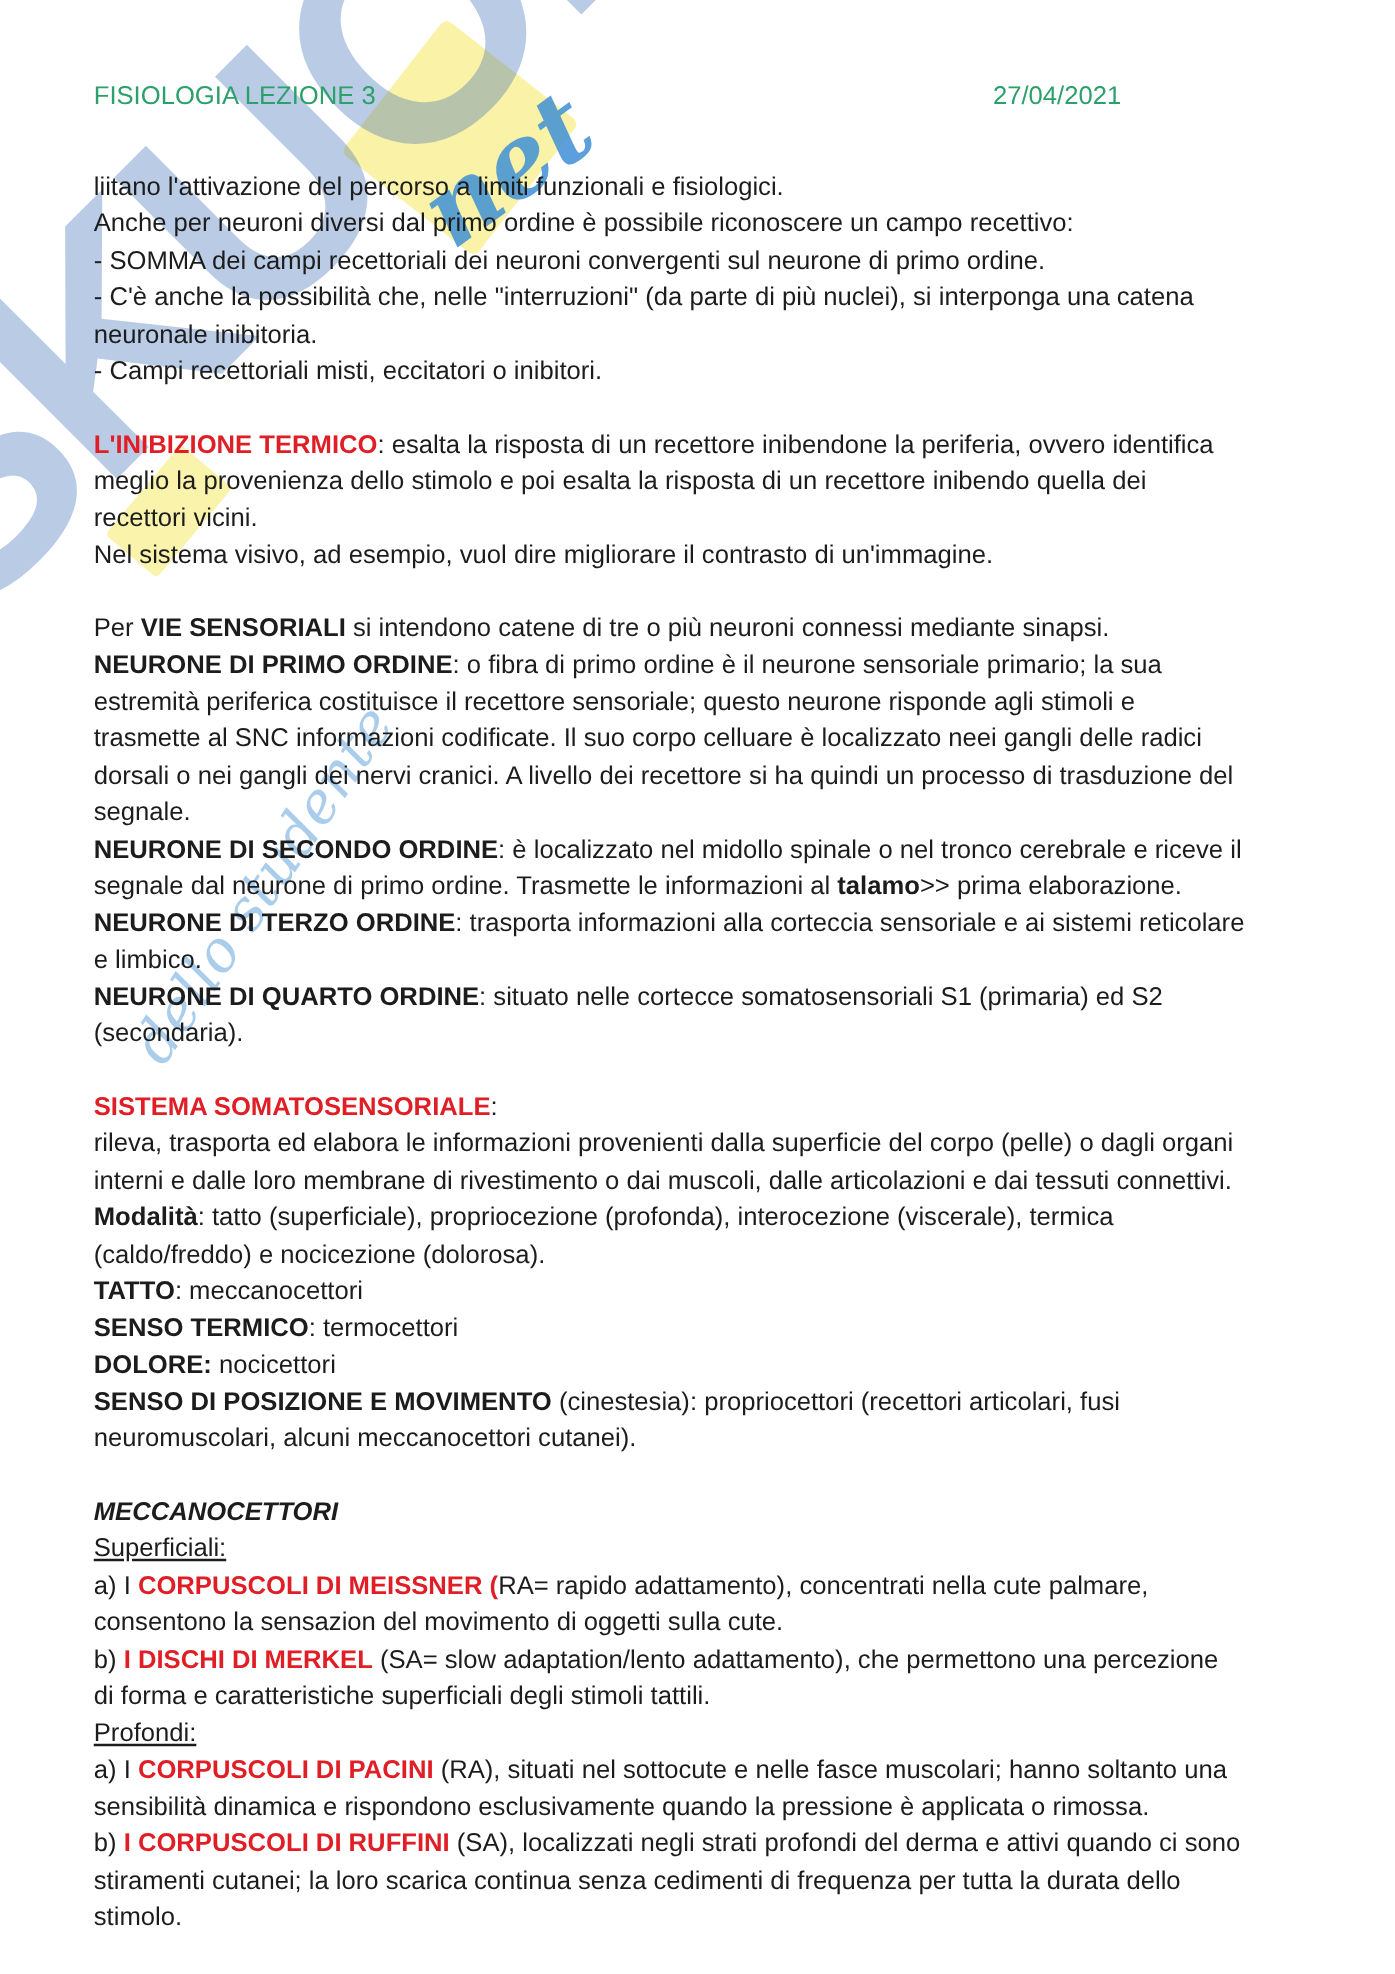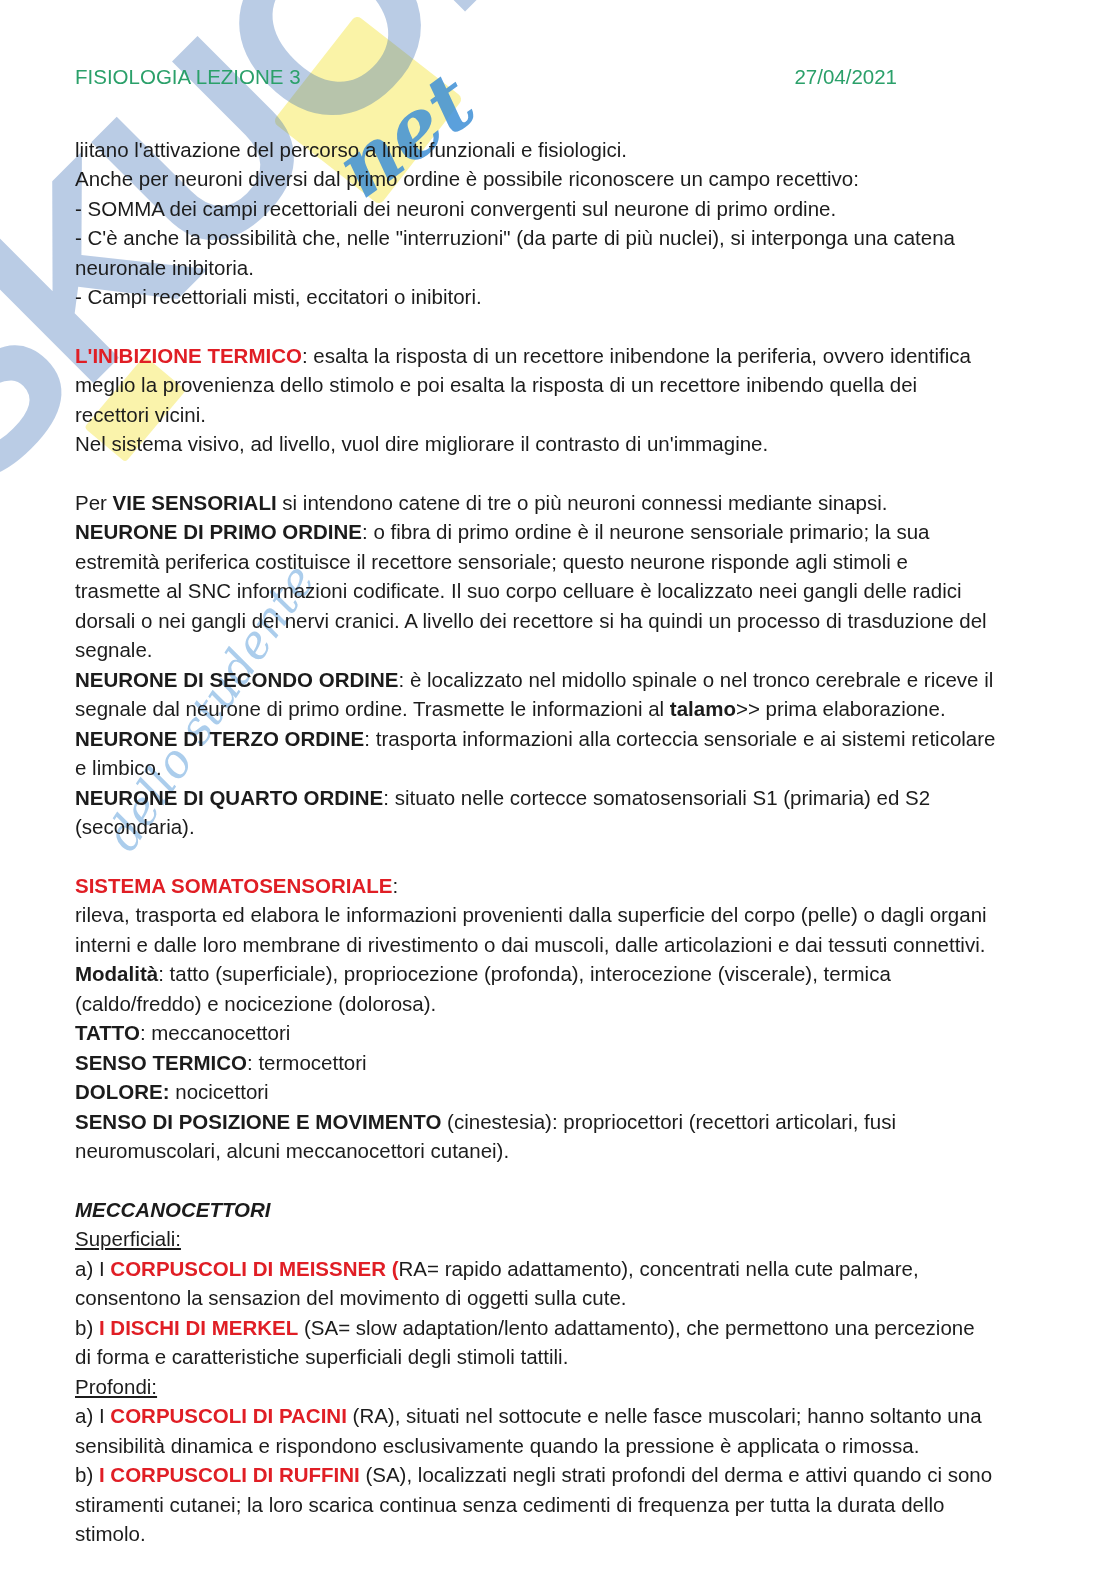--- a/index.html
+++ b/index.html
@@ -109,20 +109,20 @@
     <div class="wm-net">net</div>
   </div>
 
   <div class="content">
     <div class="doc-header">
       <span class="doc-title">FISIOLOGIA LEZIONE 3</span>
       <span class="doc-date">27/04/2021</span>
     </div>
     <div>
         <p class="para"><span>liitano l'attivazione del percorso a limiti funzionali e fisiologici.</span><br><span>Anche per neuroni diversi dal primo ordine è possibile riconoscere un campo recettivo:</span><br><span>- SOMMA dei campi recettoriali dei neuroni convergenti sul neurone di primo ordine.</span><br><span>- C'è anche la possibilità che, nelle "interruzioni" (da parte di più nuclei), si interponga una catena neuronale inibitoria.</span><br><span>- Campi recettoriali misti, eccitatori o inibitori.</span></p>
-        <p class="para"><span class="b r">L'INIBIZIONE TERMICO</span><span>: esalta la risposta di un recettore inibendone la periferia, ovvero identifica meglio la provenienza dello stimolo e poi esalta la risposta di un recettore inibendo quella dei recettori vicini.</span><br><span>Nel sistema visivo, ad livello, vuol dire migliorare il contrasto di un'immagine.</span></p>
+        <p class="para"><span class="b r">L'INIBIZIONE TERMICO</span><span>: esalta la risposta di un recettore inibendone la periferia, ovvero identifica meglio la provenienza dello stimolo e poi esalta la risposta di un recettore inibendo quella dei recettori vicini.</span><br><span>Nel sistema visivo, ad esempio, vuol dire migliorare il contrasto di un'immagine.</span></p>
         <p class="para"><span>Per </span><span class="b">VIE SENSORIALI</span><span> si intendono catene di tre o più neuroni connessi mediante sinapsi.</span><br><span class="b">NEURONE DI PRIMO ORDINE</span><span>: o fibra di primo ordine è il neurone sensoriale primario; la sua estremità periferica costituisce il recettore sensoriale; questo neurone risponde agli stimoli e trasmette al SNC informazioni codificate. Il suo corpo celluare è localizzato neei gangli delle radici dorsali o nei gangli dei nervi cranici. A livello dei recettore si ha quindi un processo di trasduzione del segnale.</span><br><span class="b">NEURONE DI SECONDO ORDINE</span><span>: è localizzato nel midollo spinale o nel tronco cerebrale e riceve il segnale dal neurone di primo ordine. Trasmette le informazioni al </span><span class="b">talamo</span><span>&gt;&gt; prima elaborazione.</span><br><span class="b">NEURONE DI TERZO ORDINE</span><span>: trasporta informazioni alla corteccia sensoriale e ai sistemi reticolare e limbico.</span><br><span class="b">NEURONE DI QUARTO ORDINE</span><span>: situato nelle cortecce somatosensoriali S1 (primaria) ed S2 (secondaria).</span></p>
         <p class="para"><span class="b r">SISTEMA SOMATOSENSORIALE</span><span>:</span><br><span>rileva, trasporta ed elabora le informazioni provenienti dalla superficie del corpo (pelle) o dagli organi interni e dalle loro membrane di rivestimento o dai muscoli, dalle articolazioni e dai tessuti connettivi.</span><br><span class="b">Modalità</span><span>: tatto (superficiale), propriocezione (profonda), interocezione (viscerale), termica (caldo/freddo) e nocicezione (dolorosa).</span><br><span class="b">TATTO</span><span>: meccanocettori</span><br><span class="b">SENSO TERMICO</span><span>: termocettori</span><br><span class="b">DOLORE:</span><span> nocicettori</span><br><span class="b">SENSO DI POSIZIONE E MOVIMENTO</span><span> (cinestesia): propriocettori (recettori articolari, fusi neuromuscolari, alcuni meccanocettori cutanei).</span></p>
         <p class="para"><span class="b i">MECCANOCETTORI</span><br><span class="u">Superficiali:</span><br><span>a) I </span><span class="b r">CORPUSCOLI DI MEISSNER (</span><span>RA= rapido adattamento), concentrati nella cute palmare, consentono la sensazion del movimento di oggetti sulla cute.</span><br><span>b) </span><span class="b r">I DISCHI DI MERKEL</span><span> (SA= slow adaptation/lento adattamento), che permettono una percezione di forma e caratteristiche superficiali degli stimoli tattili.</span><br><span class="u">Profondi:</span><br><span>a) I </span><span class="b r">CORPUSCOLI DI PACINI</span><span> (RA), situati nel sottocute e nelle fasce muscolari; hanno soltanto una sensibilità dinamica e rispondono esclusivamente quando la pressione è applicata o rimossa.</span><br><span>b) </span><span class="b r">I CORPUSCOLI DI RUFFINI</span><span> (SA), localizzati negli strati profondi del derma e attivi quando ci sono stiramenti cutanei; la loro scarica continua senza cedimenti di frequenza per tutta la durata dello stimolo.</span></p>
       </div>
   </div>
 
 </div>
 
 </body></html>

